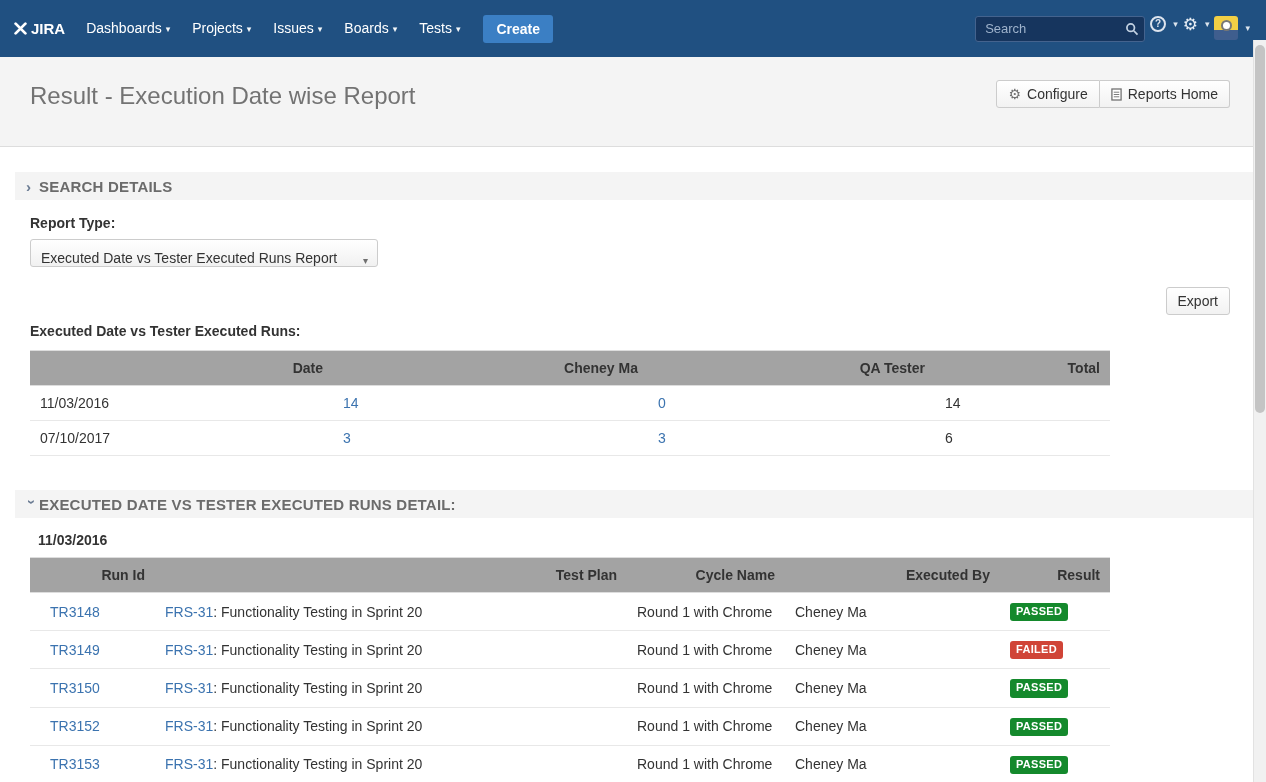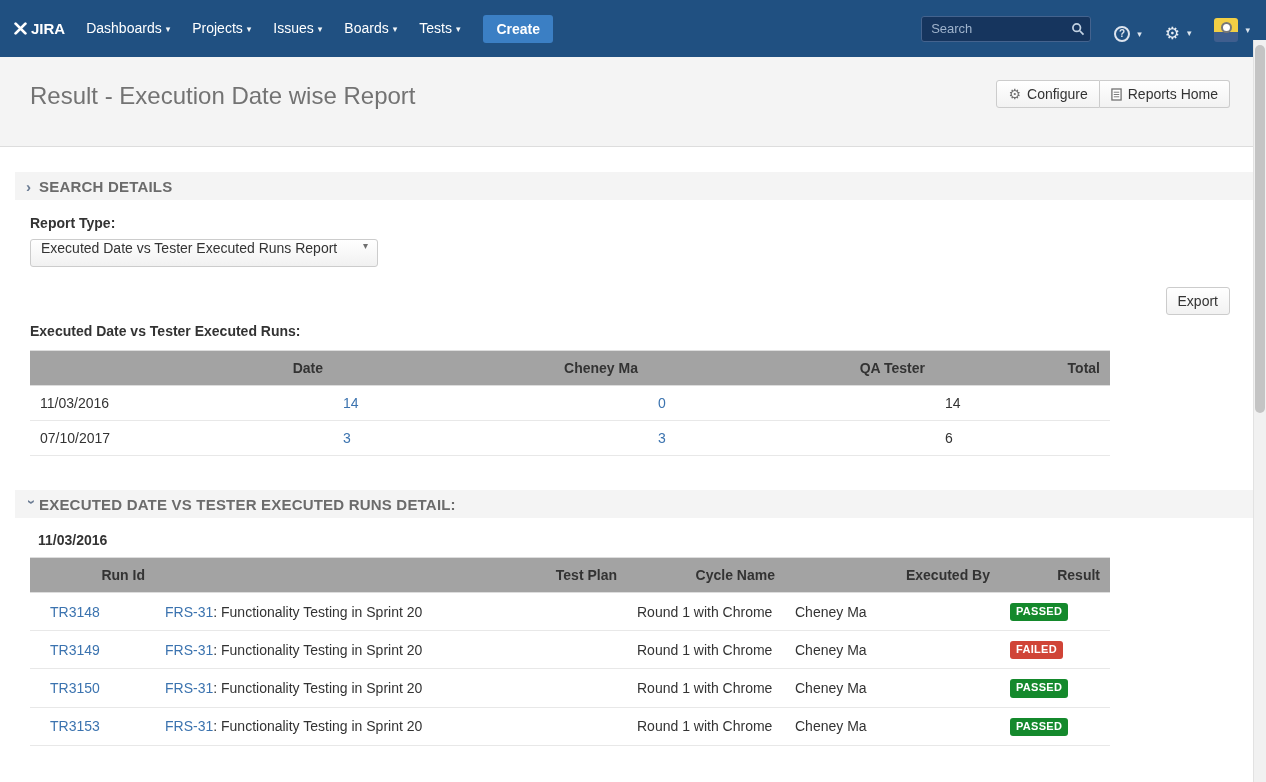--- a/index.html
+++ b/index.html
@@ -20,21 +20,21 @@
   .brand { display:flex; align-items:center; gap:4px; color:#fff;
     font-size:15px; font-weight:bold; margin-right:10px; }
   .brand-icon svg { display:block; }
   .nav-item { color:#fff; font-size:14px; padding:0 11px; line-height:40px;
     cursor:pointer; white-space:nowrap; }
   .caret { font-size:9px; margin-left:4px; display:inline-block;
     vertical-align:1px; opacity:.95; }
   .create-btn { background:var(--create-bg,#3b7fc4); color:#fff; font-weight:bold;
     font-size:14px; border:none; border-radius:3px; padding:6px 13px;
     margin-left:12px; cursor:pointer; font-family:inherit; }
-  .nav-right { margin-left:auto; display:flex; align-items:flex-end; gap:23px; }
+  .nav-right { margin-left:auto; display:flex; align-items:flex-start; gap:5px; }
   .search-box { position:relative; }
   .search-box input { width:170px; height:26px; background:#16355e;
     border:1px solid #44638e; border-radius:3px; color:#fff; font-size:13px;
     padding:0 26px 0 9px; font-family:inherit; outline:none; }
   .search-box input::placeholder { color:#9fb3cc; }
   .search-icon { position:absolute; right:6px; top:6px; cursor:pointer; }
   .icon-group { display:flex; align-items:center; gap:3px; cursor:pointer; color:#e7edf4; }
   .help-circle { width:16px; height:16px; border:2px solid #dde4ee; border-radius:50%;
     font-size:10px; font-weight:bold; display:flex; align-items:center;
     justify-content:center; color:#dde4ee; }
@@ -63,21 +63,21 @@
     padding:0 11px; cursor:pointer; }
   .section-bar .chev { color:#6b7c93; font-size:15px; font-weight:bold; width:13px;
     line-height:1; display:inline-block; }
   .section-bar .chev.down { transform:rotate(90deg); transform-origin:45% 55%; }
   .section-label { font-size:15px; font-weight:bold; color:#6b6b6b; letter-spacing:.2px; }
   .detail-bar { margin-top:34px; }
 
   .report-type { margin:15px 0 0 15px; }
   .field-label { font-weight:bold; font-size:14px; margin-bottom:8px; }
   .dropdown { width:348px; height:28px; border:1px solid #ccc; border-radius:3px;
-    background:linear-gradient(#fff,#f1f1f1); display:flex; align-items:flex-start;
+    background:linear-gradient(#fff,#f1f1f1); display:flex; align-items:flex-end;
     justify-content:space-between; padding:0 9px 0 10px; font-size:14px; cursor:pointer; }
   .dd-caret { color:#707070; font-size:10px; }
 
   .export-btn { position:absolute; top:287px; right:36px; }
 
   .runs-section { margin:56px 0 0 15px; }
   .table-title { font-weight:bold; font-size:14px; margin-bottom:11px; }
 
   table { border-collapse:collapse; width:1080px; font-size:14px; color:#333; table-layout:fixed; }
   thead th { background:#a3a3a3; border-top:1px solid #ddd; border-bottom:1px solid #ddd;
@@ -247,20 +247,27 @@
             <td><span class="badge" style="background-color: rgb(208, 68, 55);">FAILED</span></td>
           </tr>
           <tr>
             <td><a class="lnk">TR3150</a></td>
             <td><a class="lnk">FRS-31</a><span>: Functionality Testing in Sprint 20</span></td>
             <td>Round 1 with Chrome</td>
             <td>Cheney Ma</td>
             <td><span class="badge" style="background-color: rgb(20, 137, 44);">PASSED</span></td>
           </tr>
           <tr>
+            <td><a class="lnk">TR3152</a></td>
+            <td><a class="lnk">FRS-31</a><span>: Functionality Testing in Sprint 20</span></td>
+            <td>Round 1 with Chrome</td>
+            <td>Cheney Ma</td>
+            <td><span class="badge" style="background-color: rgb(20, 137, 44);">PASSED</span></td>
+          </tr>
+          <tr>
             <td><a class="lnk">TR3153</a></td>
             <td><a class="lnk">FRS-31</a><span>: Functionality Testing in Sprint 20</span></td>
             <td>Round 1 with Chrome</td>
             <td>Cheney Ma</td>
             <td><span class="badge" style="background-color: rgb(20, 137, 44);">PASSED</span></td>
           </tr>
         </tbody>
     </table>
   </div>
 </div>

